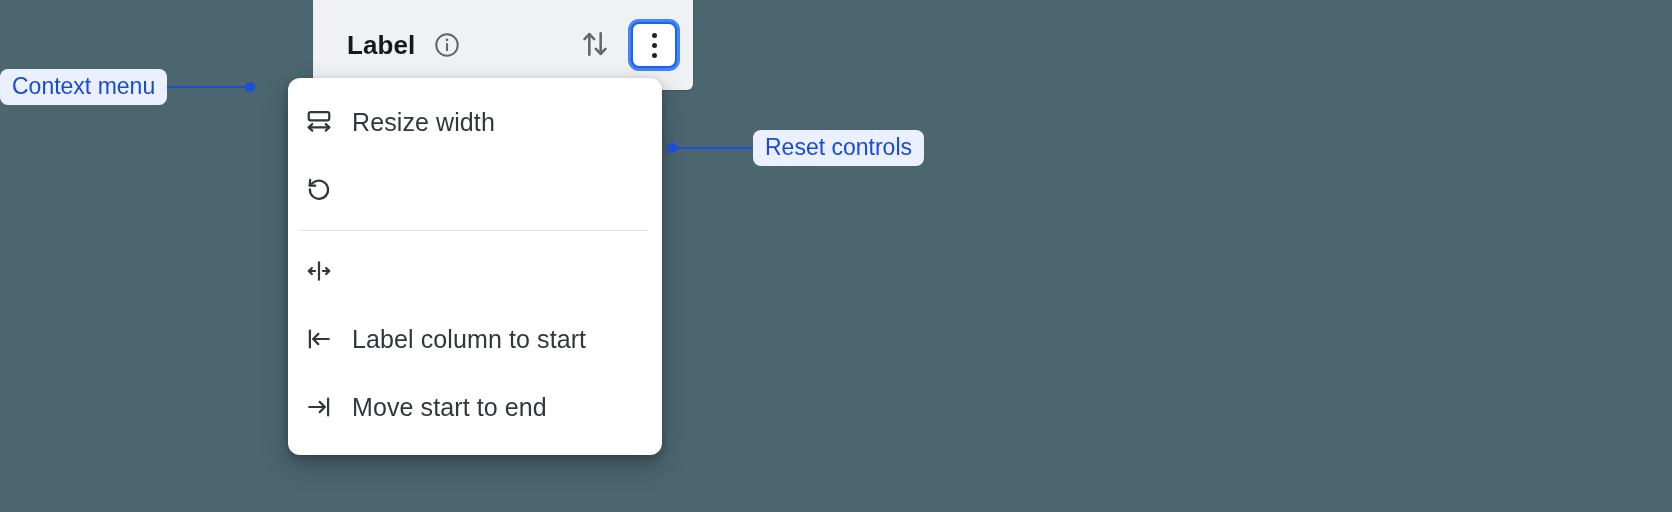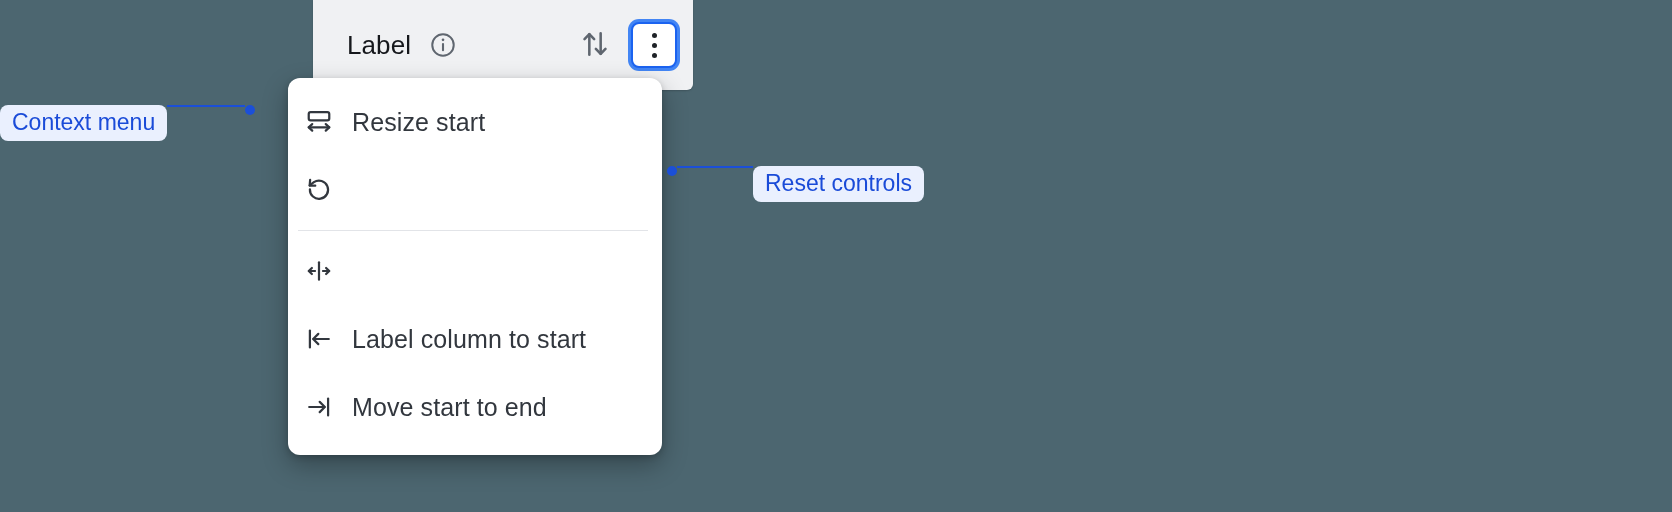--- a/index.html
+++ b/index.html
@@ -30,21 +30,21 @@
     background: #F0F1F3;
     border-radius: 0 0 6px 6px;
     box-shadow: 0 1px 2px rgba(0,0,0,0.18);
     display: flex;
     align-items: center;
     box-sizing: border-box;
     padding: 0 16px 0 34px;
   }
   .col-title {
     font-size: 26px;
-    font-weight: normal;
+    font-weight: bold;
     color: #16181C;
     letter-spacing: 0.1px;
     white-space: nowrap;
   }
   .info-icon {
     margin-left: 18px;
     width: 28px;
     height: 28px;
     display: inline-flex;
     align-items: center;
@@ -129,23 +129,22 @@
   .menu-divider {
     height: 1px;
     background: #E2E4E8;
     margin: 6px 14px 6px 10px;
   }
 
   
   .callout {
     position: absolute;
     display: flex;
-    align-items: flex-start;
+    align-items: center;
     height: 36px;
-    margin-top: 36px;
   }
   .pill {
     background: #EAF0FE;
     color: #1A4BD8;
     font-size: 23px;
     border-radius: 8px;
     padding: 4px 12px;
     white-space: nowrap;
     line-height: 1.2;
   }
@@ -211,21 +210,21 @@
 
     <div class="menu-item">
       <span class="menu-icon">
         <svg width="28" height="28" viewBox="0 0 24 24" fill="none" stroke="currentColor" stroke-width="1.9" stroke-linecap="round" stroke-linejoin="round">
           <rect x="3.2" y="3.6" width="17.6" height="7" rx="1.6"></rect>
           <path d="M3.2 16.6 H20.8"></path>
           <path d="M6.2 13.8 L3.2 16.6 L6.2 19.4"></path>
           <path d="M17.8 13.8 L20.8 16.6 L17.8 19.4"></path>
         </svg>
       </span>
-      <span class="menu-label">Resize start</span>
+      <span class="menu-label">Resize width</span>
     </div>
 
     <div class="menu-item">
       <span class="menu-icon">
         <svg width="28" height="28" viewBox="0 0 24 24" fill="none" stroke="currentColor" stroke-width="1.9" stroke-linecap="round" stroke-linejoin="round">
           <path d="M4.2 11.4 A7.8 7.8 0 1 0 7.6 5.3 L4.0 8.0"></path>
           <path d="M4.4 3.4 L4.0 8.2 L8.8 8.3"></path>
         </svg>
       </span>
     </div>

